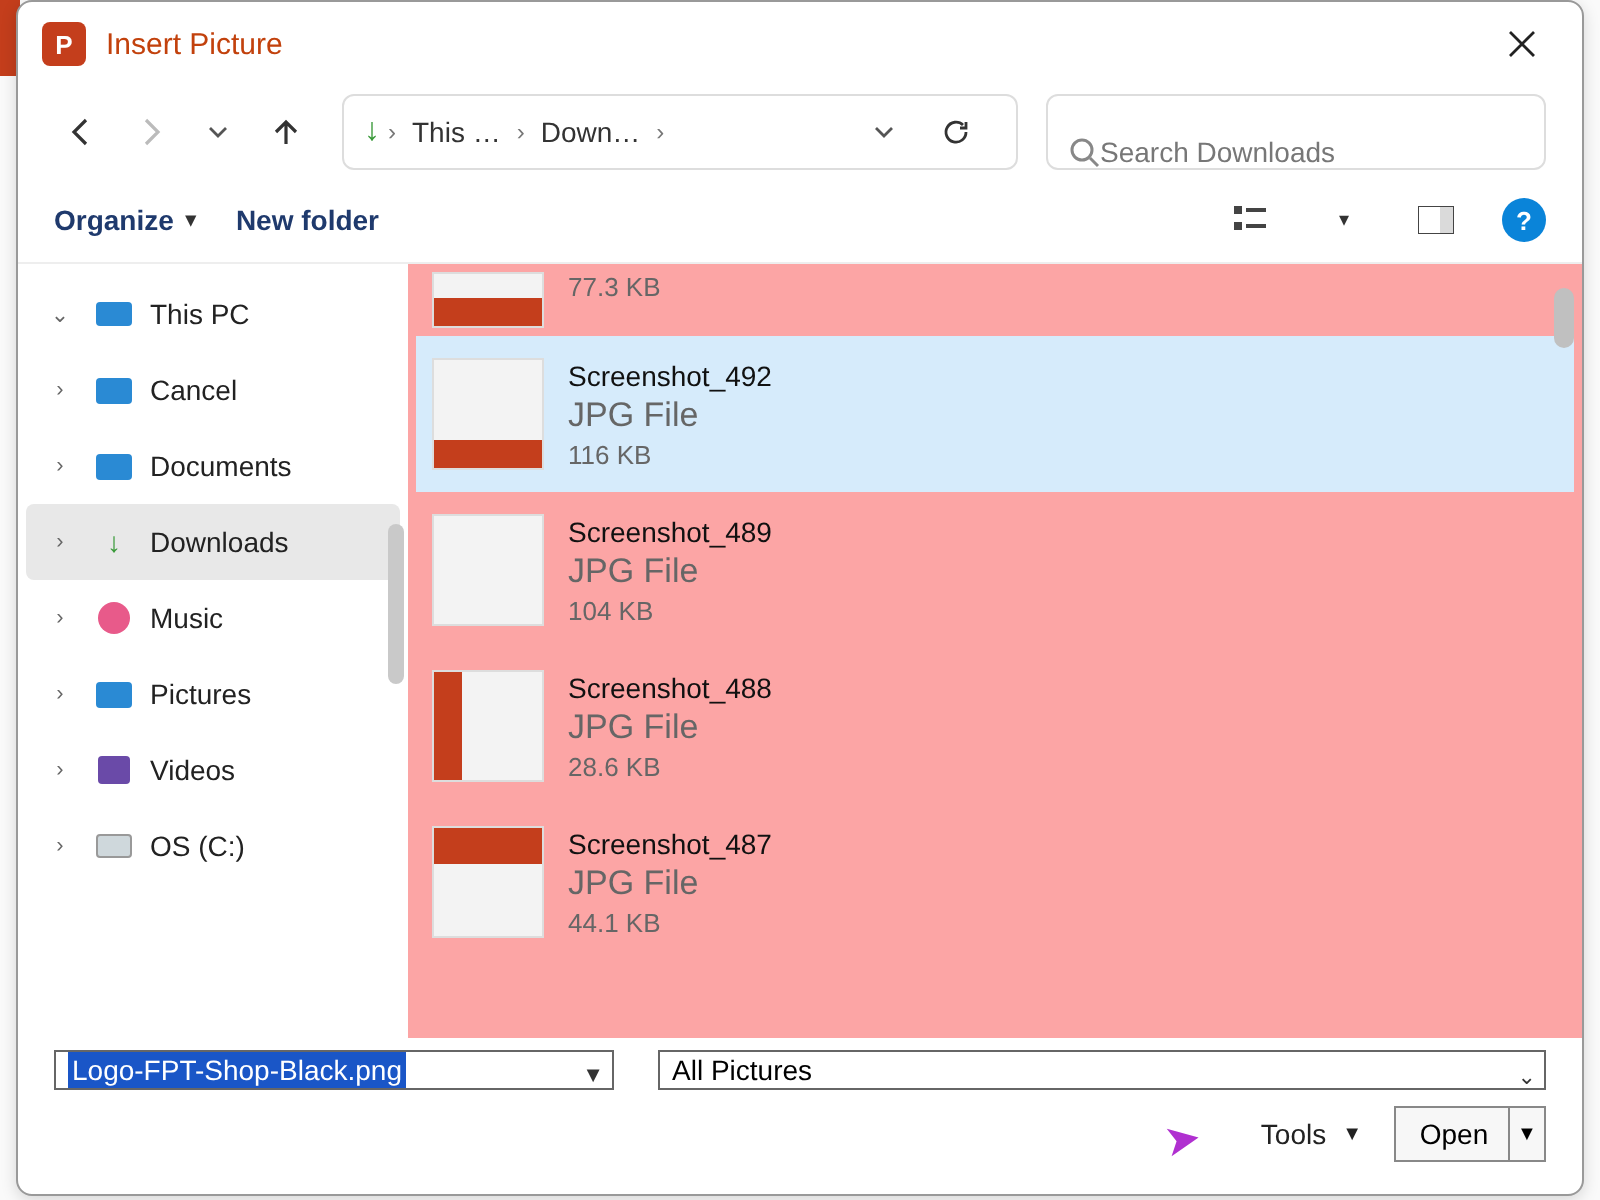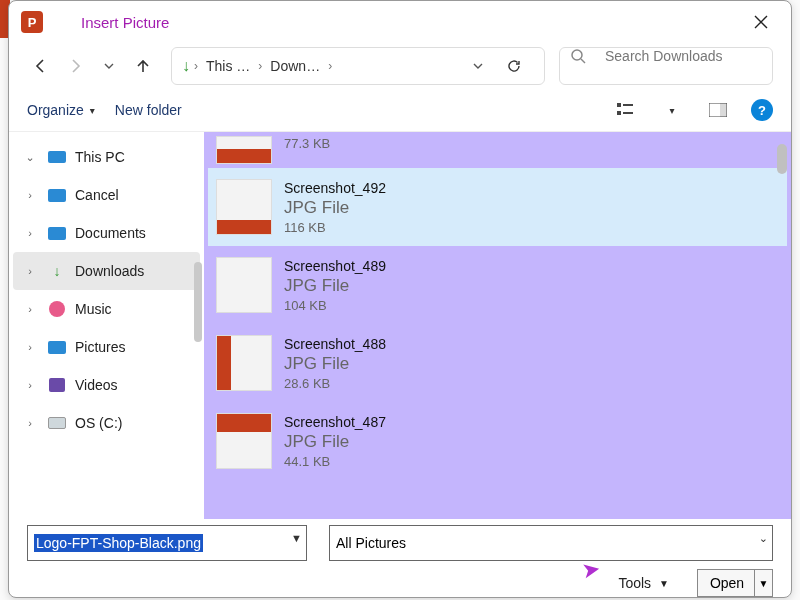--- a/index.html
+++ b/index.html
@@ -3,81 +3,81 @@
 <meta charset="utf-8">
 <style>
 * { box-sizing: border-box; margin: 0; padding: 0; font-family: "Segoe UI", Arial, sans-serif; }
 body { background: #fafafa; width: 800px; height: 600px; overflow: hidden; position: relative; }
 
 .window { position: absolute; left: 8px; top: 0; width: 784px; height: 598px; background: #fff; border: 1px solid #999; border-radius: 8px; overflow: hidden; box-shadow: 0 2px 8px rgba(0,0,0,.15); }
 .ppt-band { position: absolute; left: 0; top: 0; width: 10px; height: 38px; background: #C43E1C; }
 
 .titlebar { height: 42px; display: flex; align-items: center; padding: 0 12px; border-bottom: 0; }
 .app-icon { width: 22px; height: 22px; margin-right: 10px; display:flex; align-items:center; justify-content:center; background:#C43E1C; border-radius:4px; color:#fff; font-weight:bold; font-size:13px; }
-.title-text { font-size: 15px; color: #a21caf; flex:1;margin-left:28px; }
+.title-text { font-size: 15px; color: #c2410c; flex:1; }
 .close-btn { width:36px; height:28px; display:flex; align-items:center; justify-content:center; cursor:pointer; font-size:16px; }
 
 .navbar { height: 46px; display:flex; align-items:center; padding: 0 18px; gap: 6px; }
 .nav-btn { width:28px; height:28px; display:flex; align-items:center; justify-content:center; color:#444; border-radius:4px; }
 .nav-btn.disabled { color:#bbb; }
 .addr { flex:1; display:flex; align-items:center; gap:4px; border:1px solid #ddd; border-radius:6px; height:38px; padding:0 10px; margin: 0 8px; background:#fff; }
 .addr .seg { color:#333; font-size:14px; padding:2px 4px; }
 .addr .chev { color:#777; font-size:12px; }
 .refresh { width:28px; text-align:center; color:#444; }
 .dl-icon { color:#3a9a3a; font-weight:bold; }
-.searchbox { width:214px; height:38px; border:1px solid #ddd; border-radius:6px; display:flex; align-items:flex-start; padding:0 10px; gap:19px; color:#777; font-size:14px; }
+.searchbox { width:250px; height:38px; border:1px solid #ddd; border-radius:6px; display:flex; align-items:flex-end; padding:0 10px; gap:0; color:#777; font-size:14px; }
 
 .toolbar { height:42px; display:flex; align-items:center; padding:0 18px; gap:20px; }
 .tb-spacer { flex:1; }
-.link-btn { color:#1f3a6d; font-size:14px; display:flex; align-items:center; gap:6px; cursor:pointer; }
+.link-btn { color:#1f3a6d; font-size:14px; display:flex; align-items:center; gap:6px; cursor:pointer;font-weight:bold; }
 .view-btn { width:26px; height:24px; display:flex; align-items:center; justify-content:center; color:#444; }
 .help { width:22px; height:22px; border-radius:50%; background:#0a84d9; color:#fff; display:flex; align-items:center; justify-content:center; font-size:13px; font-weight:bold; }
 
 .body-area { display:flex; height: calc(100% - 42px - 46px - 42px - 78px); border-top:1px solid #eee; }
 .sidebar { width:195px; padding:6px 4px; overflow:hidden; position:relative; }
 .side-item { display:flex; align-items:center; height:38px; padding:0 8px; gap:8px; font-size:14px; color:#222; cursor:pointer; border-radius:4px; }
 .side-item.root { font-weight:500; }
 .side-item .exp { width:18px; text-align:center; color:#666; font-size:11px; }
 .side-item.selected { background:#e8e8e8; }
 .side-item .ico { width:20px; height:18px; display:flex; align-items:center; justify-content:center; }
 .mon { width:18px; height:12px; background:#2a8ad4; border-radius:2px; display:block; position:relative; }
 .fld { width:18px; height:13px; background:#ffd36b; border-radius:2px; position:relative; }
 .fld.blue { background:#2a8ad4; }
 .fld.pic { background:#2a8ad4; }
 .music { width:16px; height:16px; border-radius:50%; background:#e85a8a; }
 .video { width:16px; height:14px; background:#6a4aa8; border-radius:2px; }
 .drive { width:18px; height:12px; background:#cfd8dc; border:1px solid #999; border-radius:2px; }
 .side-scroll { position:absolute; right:2px; top:130px; width:8px; height:80px; background:#c9c9c9; border-radius:4px; }
 
-.filepane { flex:1; position:relative; overflow:hidden; background:#c4b5fd; }
+.filepane { flex:1; position:relative; overflow:hidden; background:#fca5a5; }
 .file-scroll { position:absolute; right:4px; top:12px; width:10px; height:30px; background:#c0c0c0; border-radius:5px; }
 .file-list { padding: 0 4px; }
 .file-row { display:flex; align-items:center; height:78px; padding:4px 8px; gap:12px; cursor:pointer; }
 .file-row.partial{ height:36px; align-items:flex-start;}
 .file-row.selected { background:#d6ebfb; }
 .thumb { width:56px; height:56px; background:#f3f3f3; border:1px solid #ddd; display:flex; align-items:center; justify-content:center; position:relative; overflow:hidden; }
 .thumb .redbar { position:absolute; left:0; bottom:0; width:100%; height:14px; background:#c43e1c; }
 .thumb .redside { position:absolute; left:0; top:0; width:14px; height:100%; background:#c43e1c; }
 .finfo { display:flex; flex-direction:column; gap:2px; }
 .fname { font-size:14px; color:#111; }
 .ftype { font-size:17px; color:#666; }
 .fsize { font-size:13px; color:#666; }
 
 .preview { width:102px; border-left:1px solid #eee; display:flex; align-items:center; justify-content:center; text-align:center; font-size:13px; color:#555; padding:6px; }
 
 .bottom { height:78px; padding:6px 18px 10px; display:flex; flex-direction:column; gap:8px; }
 .row1 { display:flex; align-items:center; gap:8px; }
 .label-fn { width:200px; text-align:right; font-size:13.5px; color:#222; padding-right:6px; }
-.combo { height:36px; border:1px solid #666; display:flex; align-items:center; padding:0 6px; font-size:14px; background:#fff; position:relative; }
+.combo { height:20px; border:1px solid #666; display:flex; align-items:center; padding:0 6px; font-size:14px; background:#fff; position:relative; }
 .combo.filename { width:280px; }
 .combo.filename .sel { background:#1a56c7; color:#fff; padding:1px 2px; }
 .combo .dd { position:absolute; right:4px; top:6px; font-size:11px; color:#333; }
 .combo.filter { flex:1; }
 .row2 { display:flex; align-items:center; justify-content:flex-end; gap:10px; }
-.tools { font-size:14px; color:#222; display:flex; align-items:center; gap:8px; margin-right:18px; }
+.tools { font-size:14px; color:#222; display:flex; align-items:center; gap:8px; margin-right:6px; }
 .btn { height:28px; border:1px solid #888; background:#f7f7f7; font-size:14px; display:flex; align-items:center; justify-content:center; cursor:pointer; }
 .btn.open { width:76px; position:relative; }
 .btn.open .split { position:absolute; right:0; top:0; width:18px; height:100%; border-left:1px solid #888; display:flex; align-items:center; justify-content:center; font-size:10px; }
 .btn.cancel { width:92px; }
 .arrow-anno { position:absolute; left:573px; bottom:14px; color:#b030d0; font-size:22px; transform:rotate(-10deg); pointer-events:none; }
 svg{display:block;}
 </style>
 </head>
 <body>
 

